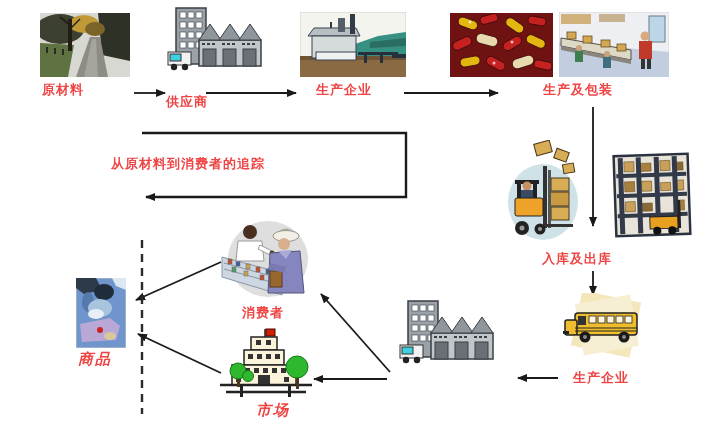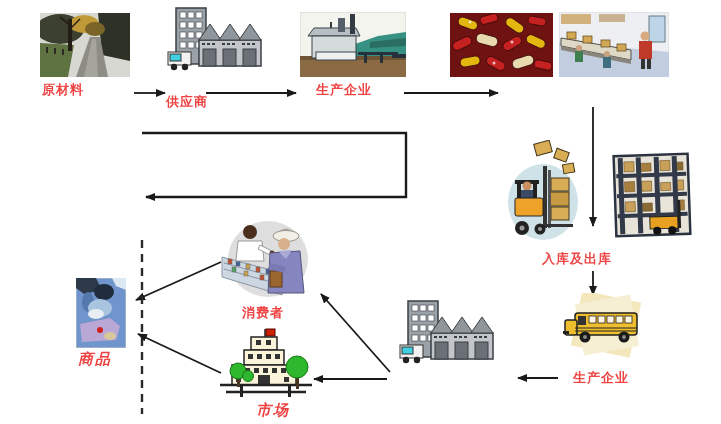--- a/index.html
+++ b/index.html
@@ -327,19 +327,21 @@
       <ellipse cx="20" cy="36" rx="8" ry="5" fill="#e8eef4"></ellipse>
       <polygon points="4,46 34,40 44,48 40,62 6,64" fill="#b9a8d6"></polygon>
       <circle cx="24" cy="52" r="3" fill="#cc2222"></circle>
       <ellipse cx="34" cy="58" rx="6" ry="4" fill="#d8c89a"></ellipse>
     </svg>
   </div>
 
   <div class="lbl" style="left:42px;top:81px">原材料</div>
   <div class="lbl" style="left:166px;top:93px">供应商</div>
   <div class="lbl" style="left:316px;top:81px">生产企业</div>
+  <div class="lbl" style="left:543px;top:81px">生产及包装</div>
   <div class="lbl" style="left:542px;top:250px">入库及出库</div>
   <div class="lbl" style="left:573px;top:369px">生产企业</div>
   <div class="lbl big" style="left:256px;top:401px">市场</div>
   <div class="lbl" style="left:242px;top:304px">消费者</div>
   <div class="lbl big" style="left:78px;top:350px">商品</div>
+  <div class="lbl" style="left:111px;top:155px">从原材料到消费者的追踪</div>
 
 </div>
 
 </body></html>

